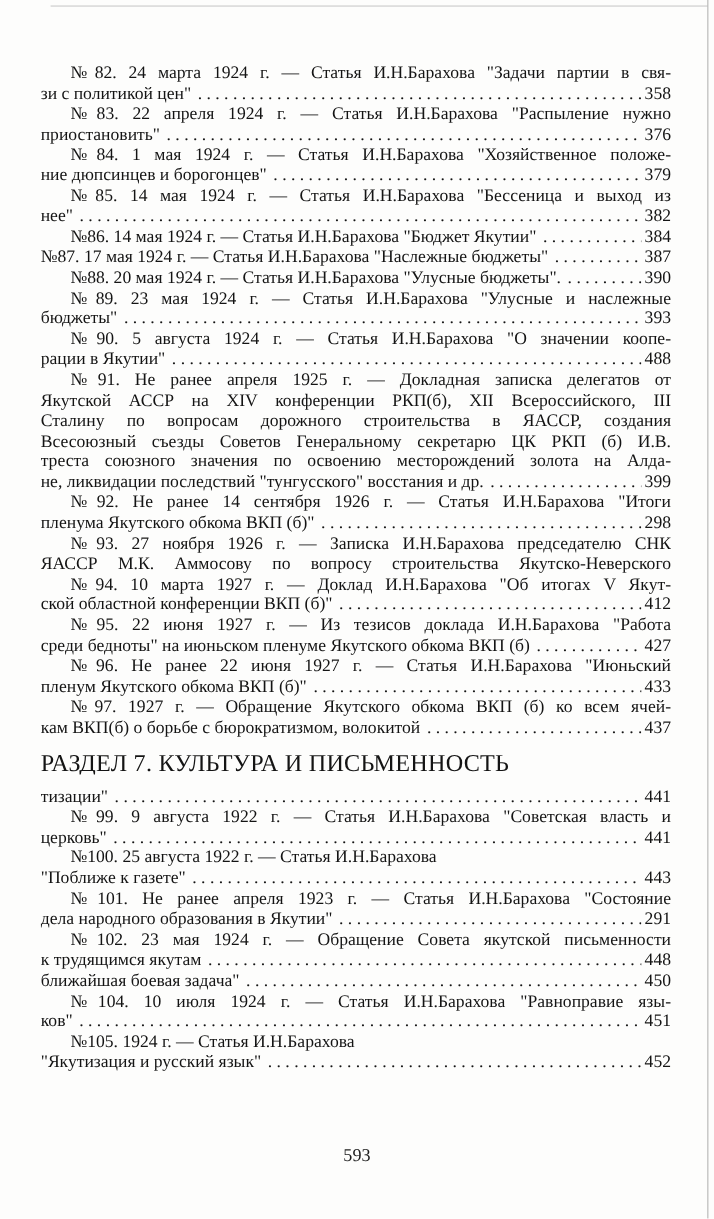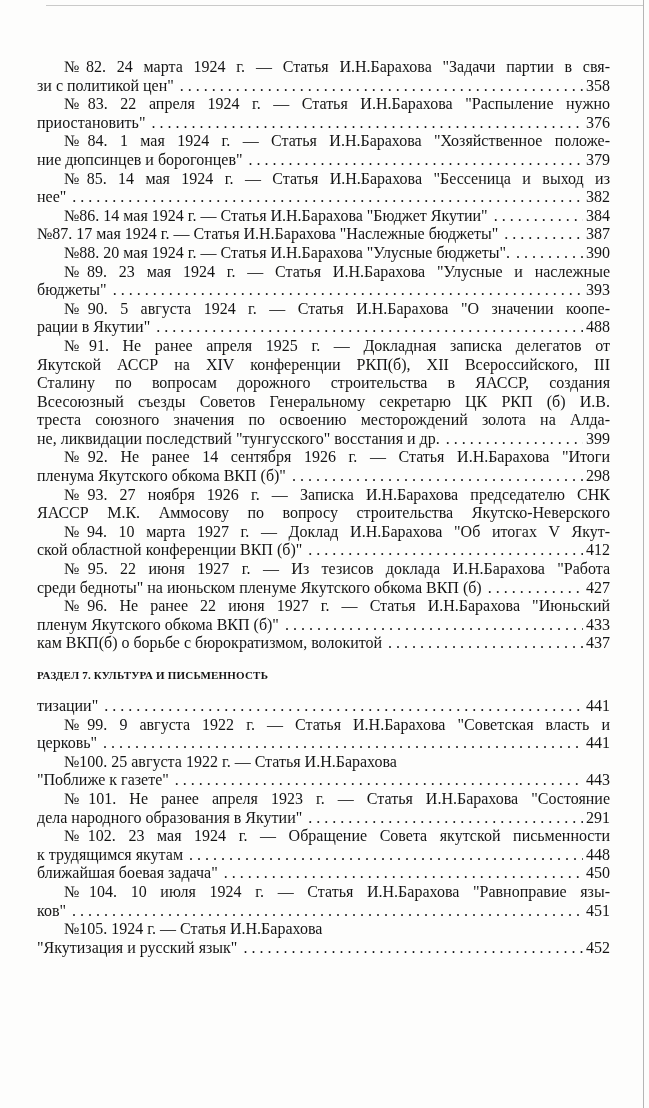--- a/index.html
+++ b/index.html
@@ -68,22 +68,22 @@
     margin-right: 3px;
   }
   .line.leader .dots::after {
     content: ". . . . . . . . . . . . . . . . . . . . . . . . . . . . . . . . . . . . . . . . . . . . . . . . . . . . . . . . . . . . . . . . . . . . . . . . . . . . . . . .";
   }
   .line.leader .pg {
     flex: 0 0 auto;
     white-space: nowrap;
   }
   .line.heading {
-    font-weight: 700;
-    font-size: 11px;
+    font-weight: 400;
+    font-size: 22px;
     height: 19px;
     margin: 13px 0 12px 0;
     letter-spacing: 0.2px;
   }
   .folio {
     position: absolute;
     top: 1040px;
     left: 0;
     width: 100%;
     text-align: center;
@@ -180,20 +180,21 @@
           <span class="lt">среди бедноты" на июньском пленуме Якутского обкома ВКП (б)</span>
           <span class="dots"></span>
           <span class="pg">427</span>
         </div>
         <div class="line text ind just">№96. Не ранее 22 июня 1927 г. — Статья И.Н.Барахова "Июньский</div>
         <div class="line leader">
           <span class="lt">пленум Якутского обкома ВКП (б)"</span>
           <span class="dots"></span>
           <span class="pg">433</span>
         </div>
+        <div class="line text ind just">№97. 1927 г. — Обращение Якутского обкома ВКП (б) ко всем ячей-</div>
         <div class="line leader">
           <span class="lt">кам ВКП(б) о борьбе с бюрократизмом, волокитой</span>
           <span class="dots"></span>
           <span class="pg">437</span>
         </div>
         <div class="line heading">РАЗДЕЛ 7. КУЛЬТУРА И ПИСЬМЕННОСТЬ</div>
         <div class="line leader">
           <span class="lt">тизации"</span>
           <span class="dots"></span>
           <span class="pg">441</span>
@@ -235,13 +236,14 @@
         </div>
         <div class="line text ind">№105. 1924 г. — Статья И.Н.Барахова</div>
         <div class="line leader">
           <span class="lt">"Якутизация и русский язык"</span>
           <span class="dots"></span>
           <span class="pg">452</span>
         </div>
       </div>
   </div>
 
+  <div class="folio">593</div>
 </div>
 
 </body></html>

